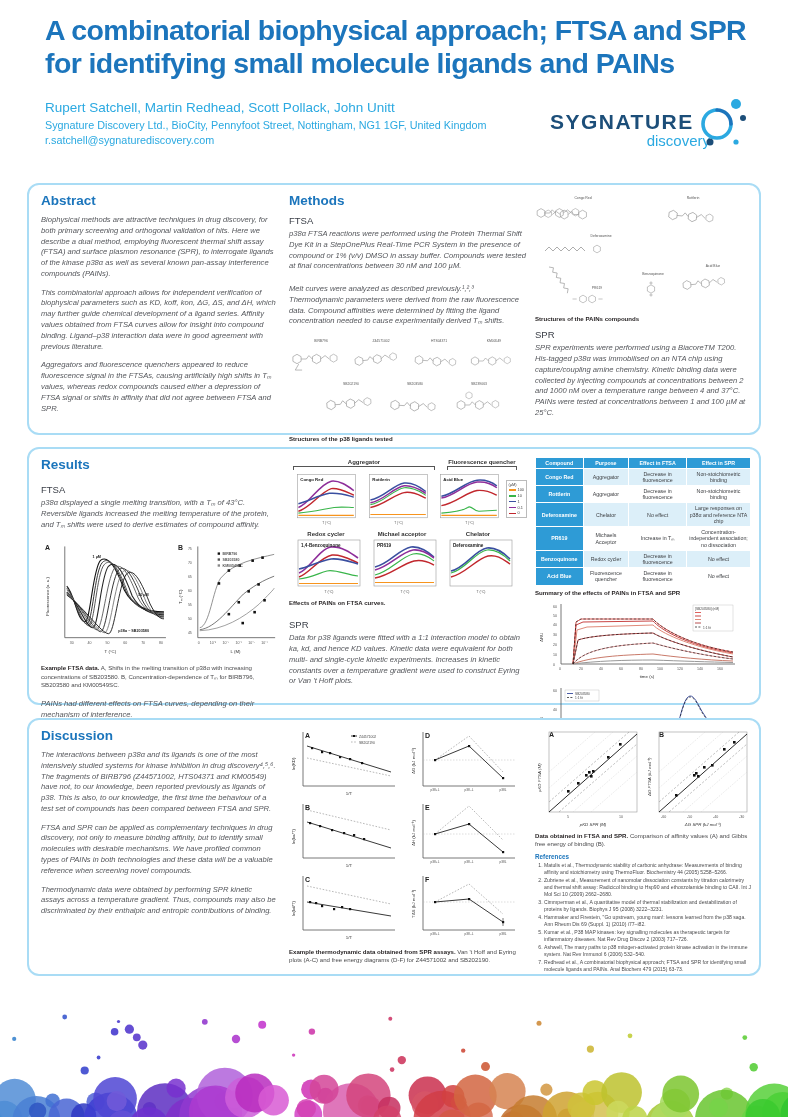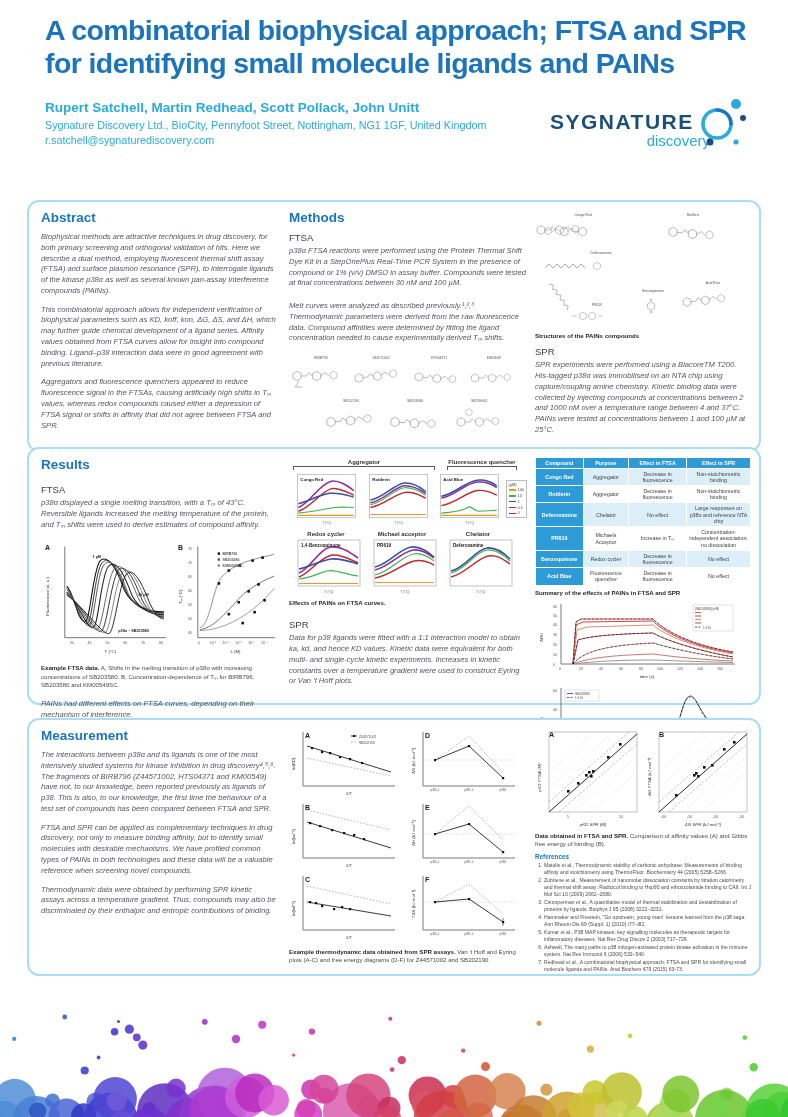--- a/index.html
+++ b/index.html
@@ -1,27 +1,27 @@
 <!DOCTYPE html>
 <html><head>
 <meta charset="utf-8">
 <style>
   html,body{margin:0;padding:0;}
   body{width:788px;height:1117px;position:relative;overflow:hidden;background:#fff;
        font-family:"Liberation Sans", sans-serif;-webkit-font-smoothing:antialiased;}
   
   .title{position:absolute;left:45px;top:14px;width:705px;color:#1C75BC;font-weight:bold;
          font-size:28.5px;line-height:1.17;letter-spacing:-0.6px;margin:0;}
-  .authors{position:absolute;left:45px;top:100px;color:#2BA9E1;font-size:13.5px;font-weight:bold;}
+  .authors{position:absolute;left:45px;top:100px;color:#2BA9E1;font-size:13.5px;font-weight:normal;}
   .affil{position:absolute;left:45px;top:119px;color:#2BA9E1;font-size:10.8px;}
   .email{position:absolute;left:45px;top:134px;color:#2BA9E1;font-size:10.8px;cursor:pointer;}
   .logo{position:absolute;right:38px;top:98px;}
   
   .panel{position:absolute;left:27px;width:730px;border:2px solid #A9DCF5;border-radius:12px;background:#fff;}
-  .p1{top:200px;height:248px}.p2{top:447px;height:254px}.p3{top:718px;height:254px}
+  .p1{top:183px;height:248px}.p2{top:447px;height:254px}.p3{top:718px;height:254px}
   .col{position:absolute;top:8px;}
   .c1{left:12px;width:236px}.c2{left:260px;width:238px}.c3{left:506px;width:216px}
   .sec{color:#1B75BC;font-size:13.5px;font-weight:bold;margin:0 0 7px;}
   .sub{color:#3C4049;font-size:9.5px;font-weight:normal;margin:6px 0 3px;}
   p.body{font-size:7.6px;color:#54565B;line-height:1.42;margin:0 0 8px;font-style:italic;}
   .cap{font-size:6.1px;color:#4A4A4C;line-height:1.35;margin-top:2px;}
   .cap b{color:#231F20;}
   
   table.ptable{border-collapse:collapse;width:100%;font-size:5.3px;table-layout:fixed;}
   .ptable th{background:#2E9BD6;color:#fff;font-weight:bold;padding:2px 1px;border:1px solid #fff;text-align:center;}
@@ -520,21 +520,21 @@
 
       <div class="cap">
         <b>Example SPR data.</b>
         <span>SB203580 binding to p38α, run as multi- (top) and single-cycle kinetics (bottom). 1:1 fit shown (black dashed lines).</span>
       </div>
     </div>
   </section>
 
   <section class="panel p3">
     <div class="col c1">
-      <h2 class="sec">Measurement</h2>
+      <h2 class="sec">Discussion</h2>
       <p class="body">The interactions between p38α and its ligands is one of the most intensively studied systems for kinase inhibition in drug discovery⁴,⁵,⁶. The fragments of BIRB796 (Z44571002, HTS04371 and KM00549) have not, to our knowledge, been reported previously as ligands of p38. This is also, to our knowledge, the first time the behaviour of a test set of compounds has been compared between FTSA and SPR.</p>
       <p class="body">FTSA and SPR can be applied as complementary techniques in drug discovery, not only to measure binding affinity, but to identify small molecules with desirable mechanisms. We have profiled common types of PAINs in both technologies and these data will be a valuable reference when screening novel compounds.</p>
       <p class="body">Thermodynamic data were obtained by performing SPR kinetic assays across a temperature gradient. Thus, compounds may also be discriminated by their enthalpic and entropic contributions of binding.</p>
     </div>
 
     <div class="col c2">
       <div style="display:grid;grid-template-columns:112px 112px;gap:2px 8px">
         <svg width="112" height="70" viewBox="0 0 112 70">
           <text class="panel-letter" font-size="6" x="16" y="10">A</text>
           <path class="axis" d="M14,4 L14,58 L106,58"></path>

